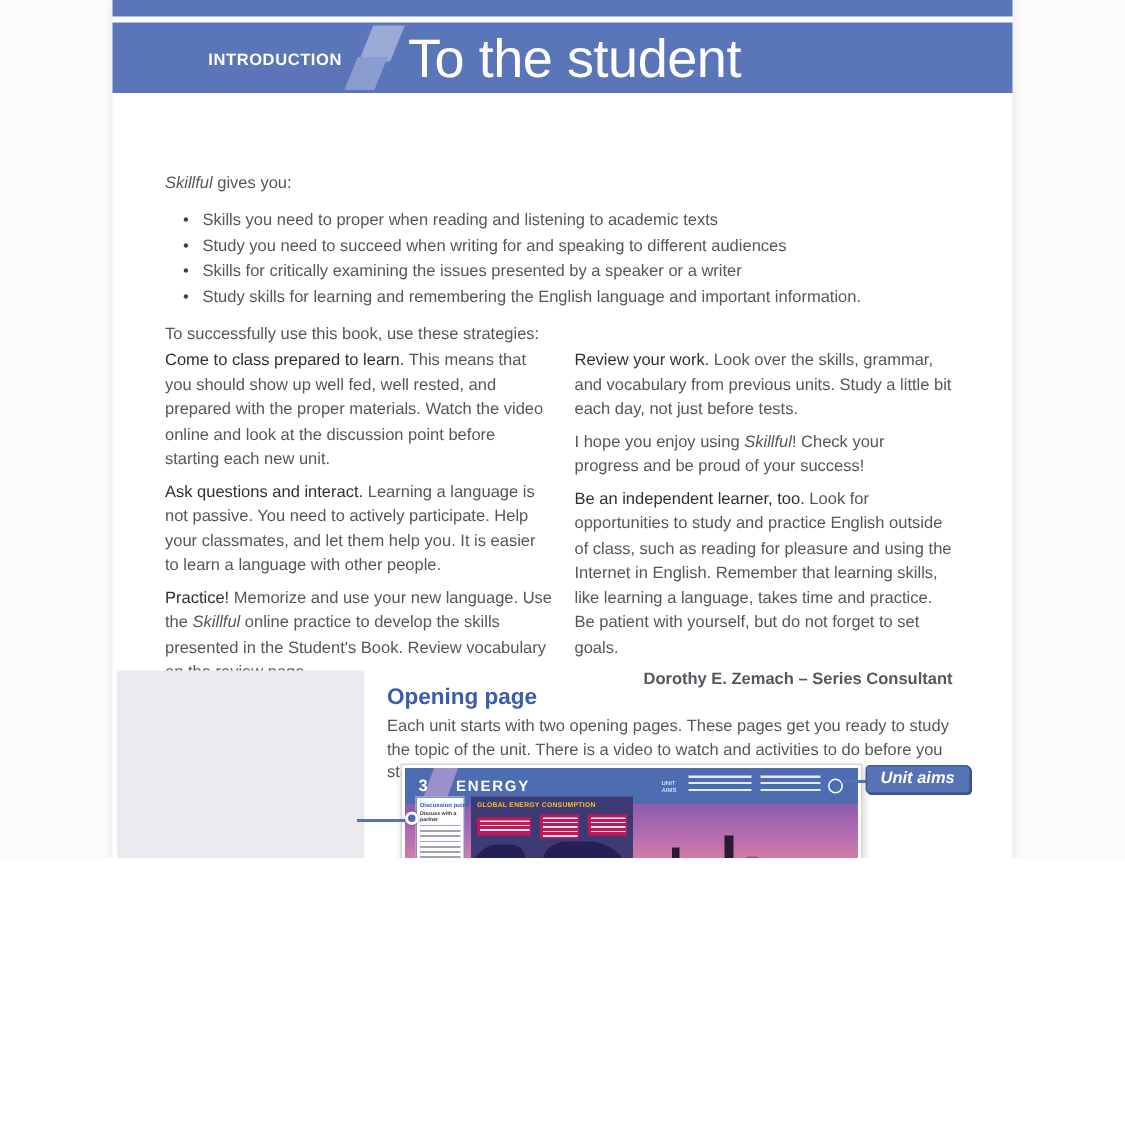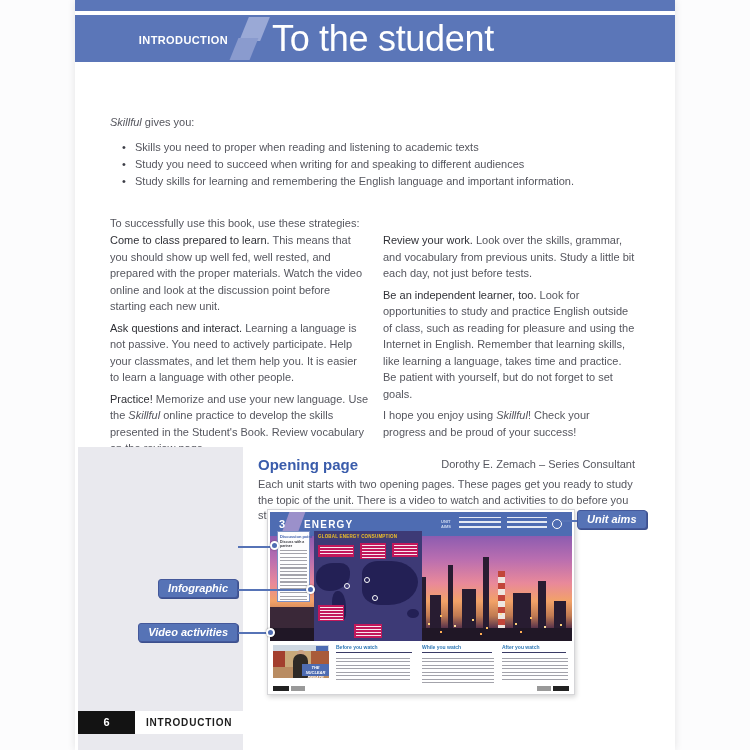--- a/index.html
+++ b/index.html
@@ -1,17 +1,17 @@
 <!DOCTYPE html>
 <html><head>
 <meta charset="utf-8">
 <style>
   * { box-sizing: border-box; margin: 0; padding: 0; }
   body { background:#fff; font-family:"Liberation Sans", sans-serif; }
-  .canvas { position:relative; width:750px; height:750px; background:#fcfcfd; overflow:hidden; }
+  .canvas { position:relative; width:750px; height:572px; background:#fcfcfd; overflow:hidden; }
   .sheet { position:absolute; left:75px; top:0; width:600px; height:750px; background:#fff;
            box-shadow:0 0 8px rgba(0,0,0,.10); }
   .abs { position:absolute; }
 
   
   .top-strip { left:75px; top:0; width:600px; height:11px; background:#5b76b8; }
   .banner { left:75px; top:15px; width:600px; height:47px; background:#5b76b8; }
   .eyebrow { left:110px; top:34px; width:118px; text-align:right; color:#fff;
              font-weight:bold; font-size:11px; letter-spacing:.4px; }
   .logo { left:231px; top:17px; width:40px; height:43px; }
@@ -27,21 +27,21 @@
   .b { font-weight:normal; color:#2f3036; }
   .p1 { left:110px; top:82px; width:545px; }
   .pskill { left:110px; top:114px; width:545px; }
   .bullets { left:122px; top:139px; width:533px; list-style:none; }
   .bullets li { line-height:17px; padding-left:13px; position:relative; }
   .bullets li::before { content:"•"; position:absolute; left:0; color:#3c3d46; }
   .lead-line { left:110px; top:215px; width:420px; }
   .colL { left:110px; top:232px; width:259px; }
   .colR { left:383px; top:232px; width:252px; }
   .colL p, .colR p { margin-bottom:5px; }
-  .signature { text-align:right; margin-top:16px; }
+  .signature { text-align:right; margin-top:5px;font-weight:bold; }
 
   
   .gray-panel { left:78px; top:447px; width:165px; height:303px; background:#e9e9ee; }
   .opening-h { left:258px; top:456px; font-size:15px; font-weight:bold; color:#3a5cab; }
   .opening-p { left:258px; top:477px; width:392px; font-size:11px; line-height:15.5px; color:#55565e; }
 
   
   .spread { left:267px; top:509px; width:308px; height:186px; background:#fff;
             border:1px solid #d5d5d8; box-shadow:1px 2px 5px rgba(0,0,0,.18); }
   .sp-in { position:absolute; left:2px; top:2px; width:302px; height:180px; }
@@ -134,33 +134,34 @@
   <div class="abs logo">
     <div class="la"></div>
       <div class="lb"></div>
   </div>
   <div class="abs page-title">To the student</div>
 
   <div class="abs bodytxt pskill"><i>Skillful</i><span> gives you:</span></div>
   <ul class="abs bodytxt bullets">
     <li>Skills you need to proper when reading and listening to academic texts</li>
     <li>Study you need to succeed when writing for and speaking to different audiences</li>
+    <li>Skills for critically examining the issues presented by a speaker or a writer</li>
     <li>Study skills for learning and remembering the English language and important information.</li>
   </ul>
   <div class="abs bodytxt lead-line">To successfully use this book, use these strategies:</div>
 
   <div class="abs bodytxt colL">
     <p><span class="b">Come to class prepared to learn.</span><span> This means that you should show up well fed, well rested, and prepared with the proper materials. Watch the video online and look at the discussion point before starting each new unit.</span></p>
     <p><span class="b">Ask questions and interact.</span><span> Learning a language is not passive. You need to actively participate. Help your classmates, and let them help you. It is easier to learn a language with other people.</span></p>
     <p><span class="b">Practice!</span><span> Memorize and use your new language. Use the </span><i>Skillful</i><span> online practice to develop the skills presented in the Student's Book. Review vocabulary on the review page.</span></p>
   </div>
   <div class="abs bodytxt colR">
     <p><span class="b">Review your work.</span><span> Look over the skills, grammar, and vocabulary from previous units. Study a little bit each day, not just before tests.</span></p>
+    <p><span>I hope you enjoy using </span><i>Skillful</i><span>! Check your progress and be proud of your success!</span></p>
     <p><span class="b">Be an independent learner, too.</span><span> Look for opportunities to study and practice English outside of class, such as reading for pleasure and using the Internet in English. Remember that learning skills, like learning a language, takes time and practice. Be patient with yourself, but do not forget to set goals.</span></p>
-    <p><span>I hope you enjoy using </span><i>Skillful</i><span>! Check your progress and be proud of your success!</span></p>
     <p class="signature">Dorothy E. Zemach – Series Consultant</p>
   </div>
 
   <div class="abs gray-panel"></div>
   <div class="abs opening-h">Opening page</div>
   <div class="abs opening-p">Each unit starts with two opening pages. These pages get you ready to study the topic of the unit. There is a video to watch and activities to do before you start your class.</div>
 
   <div class="abs spread">
     <div class="sp-in">
       <div class="abs sp-topbar">

